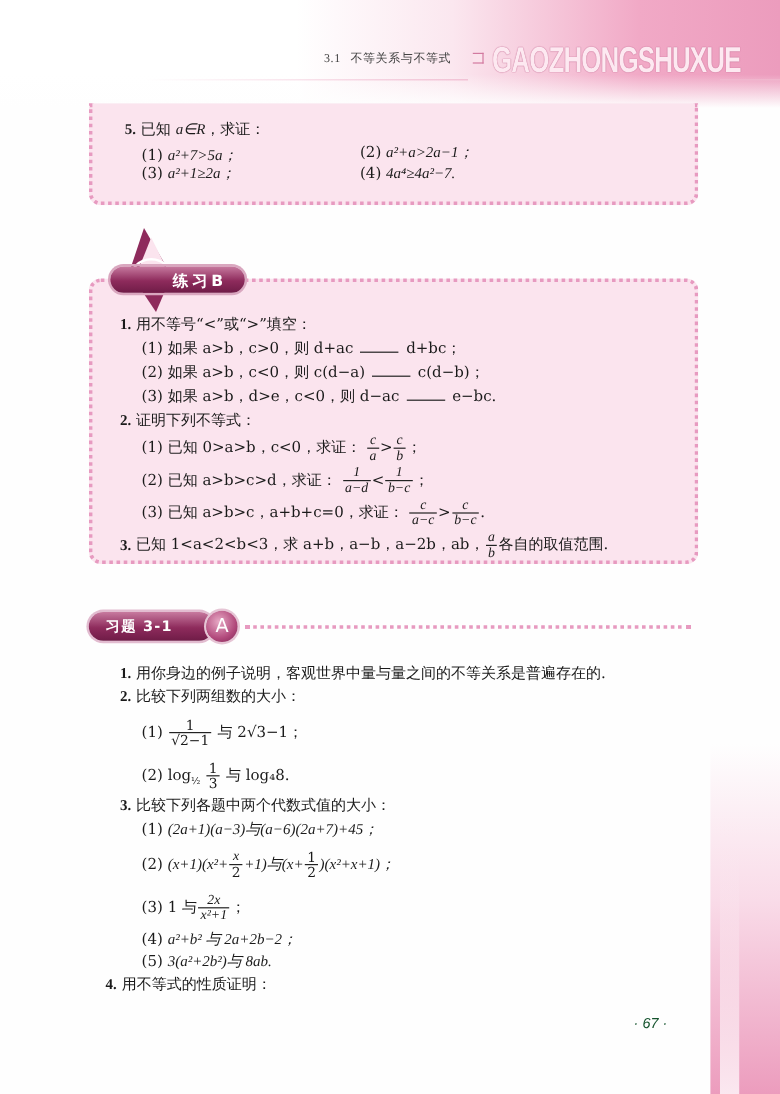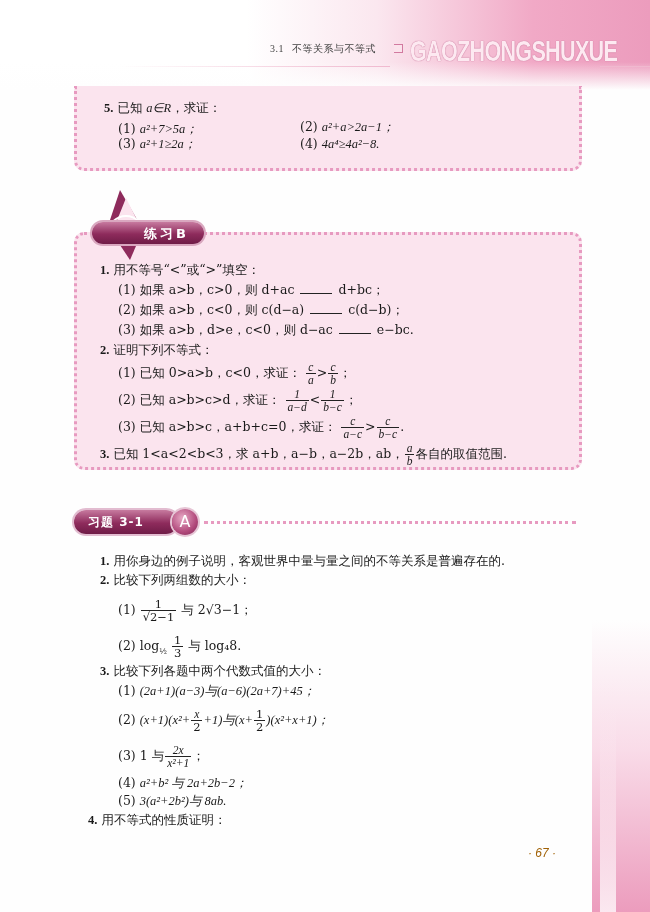--- a/index.html
+++ b/index.html
@@ -89,21 +89,21 @@
 
   .side-gradient {
     position:absolute; left:592px; top:620px; width:58px; height:292px;
     background: linear-gradient(180deg, rgba(255,255,255,0) 0%, #f9dbe8 45%, #ec9cbd 100%);
   }
   .side-gradient .stripe {
     position:absolute; left:8px; top:60px; width:16px; height:232px;
     background: linear-gradient(180deg, rgba(255,255,255,0) 0%, #fbe8f0 100%);
   }
   .page-num {
-    position:absolute; left:528px; top:846px; font-size:12px; color:#a16207;
+    position:absolute; left:528px; top:846px; font-size:12px; color:#14532d;
     font-family:"Liberation Sans",sans-serif; font-style:italic;
   }
 </style>
 </head>
 <body>
 
 <div class="page-header">
   <div class="fade"></div>
 </div>
 <div class="header-line" style="left:120px; width:270px; background:linear-gradient(90deg, rgba(240,185,207,0), #f0b9cf);"></div>
@@ -114,21 +114,21 @@
 <div class="sq-icon"></div>
 <div class="brand-text">GAOZHONGSHUXUE</div>
 
 <div class="box box1"></div>
 <div class="line" style="left:104px; top:100px;">
   <span class="qn">5.</span><span>已知</span> <i class="v">a∈R</i><span>，求证：</span>
 </div>
 <div class="line" style="left:118px; top:121px;text-align:right;"><span>(1)</span> <i class="v">a²+7&gt;5a；</i></div>
 <div class="line" style="left:300px; top:119px;"><span>(2)</span> <i class="v">a²+a&gt;2a−1；</i></div>
 <div class="line" style="left:118px; top:136px;"><span>(3)</span> <i class="v">a²+1≥2a；</i></div>
-<div class="line" style="left:300px; top:136px;"><span>(4)</span> <i class="v">4a⁴≥4a²−8.</i></div>
+<div class="line" style="left:300px; top:136px;"><span>(4)</span> <i class="v">4a⁴≥4a²−7.</i></div>
 
 <div class="box box2"></div>
 <svg class="triangle-deco" viewBox="0 0 60 70">
   <polygon points="30,0 52,38 14,48" fill="#8e2b5c"></polygon>
   <polygon points="36,8 48,32 24,38" fill="#fbe4ee"></polygon>
   <polygon points="20,40 40,70 52,42" fill="#8e2b5c"></polygon>
   <path d="M18,44 A18,18 0 0 1 54,44" fill="none" stroke="#fff" stroke-width="2"></path>
 </svg>
 <div class="badge-b">
   <span class="txt">练习B</span>

